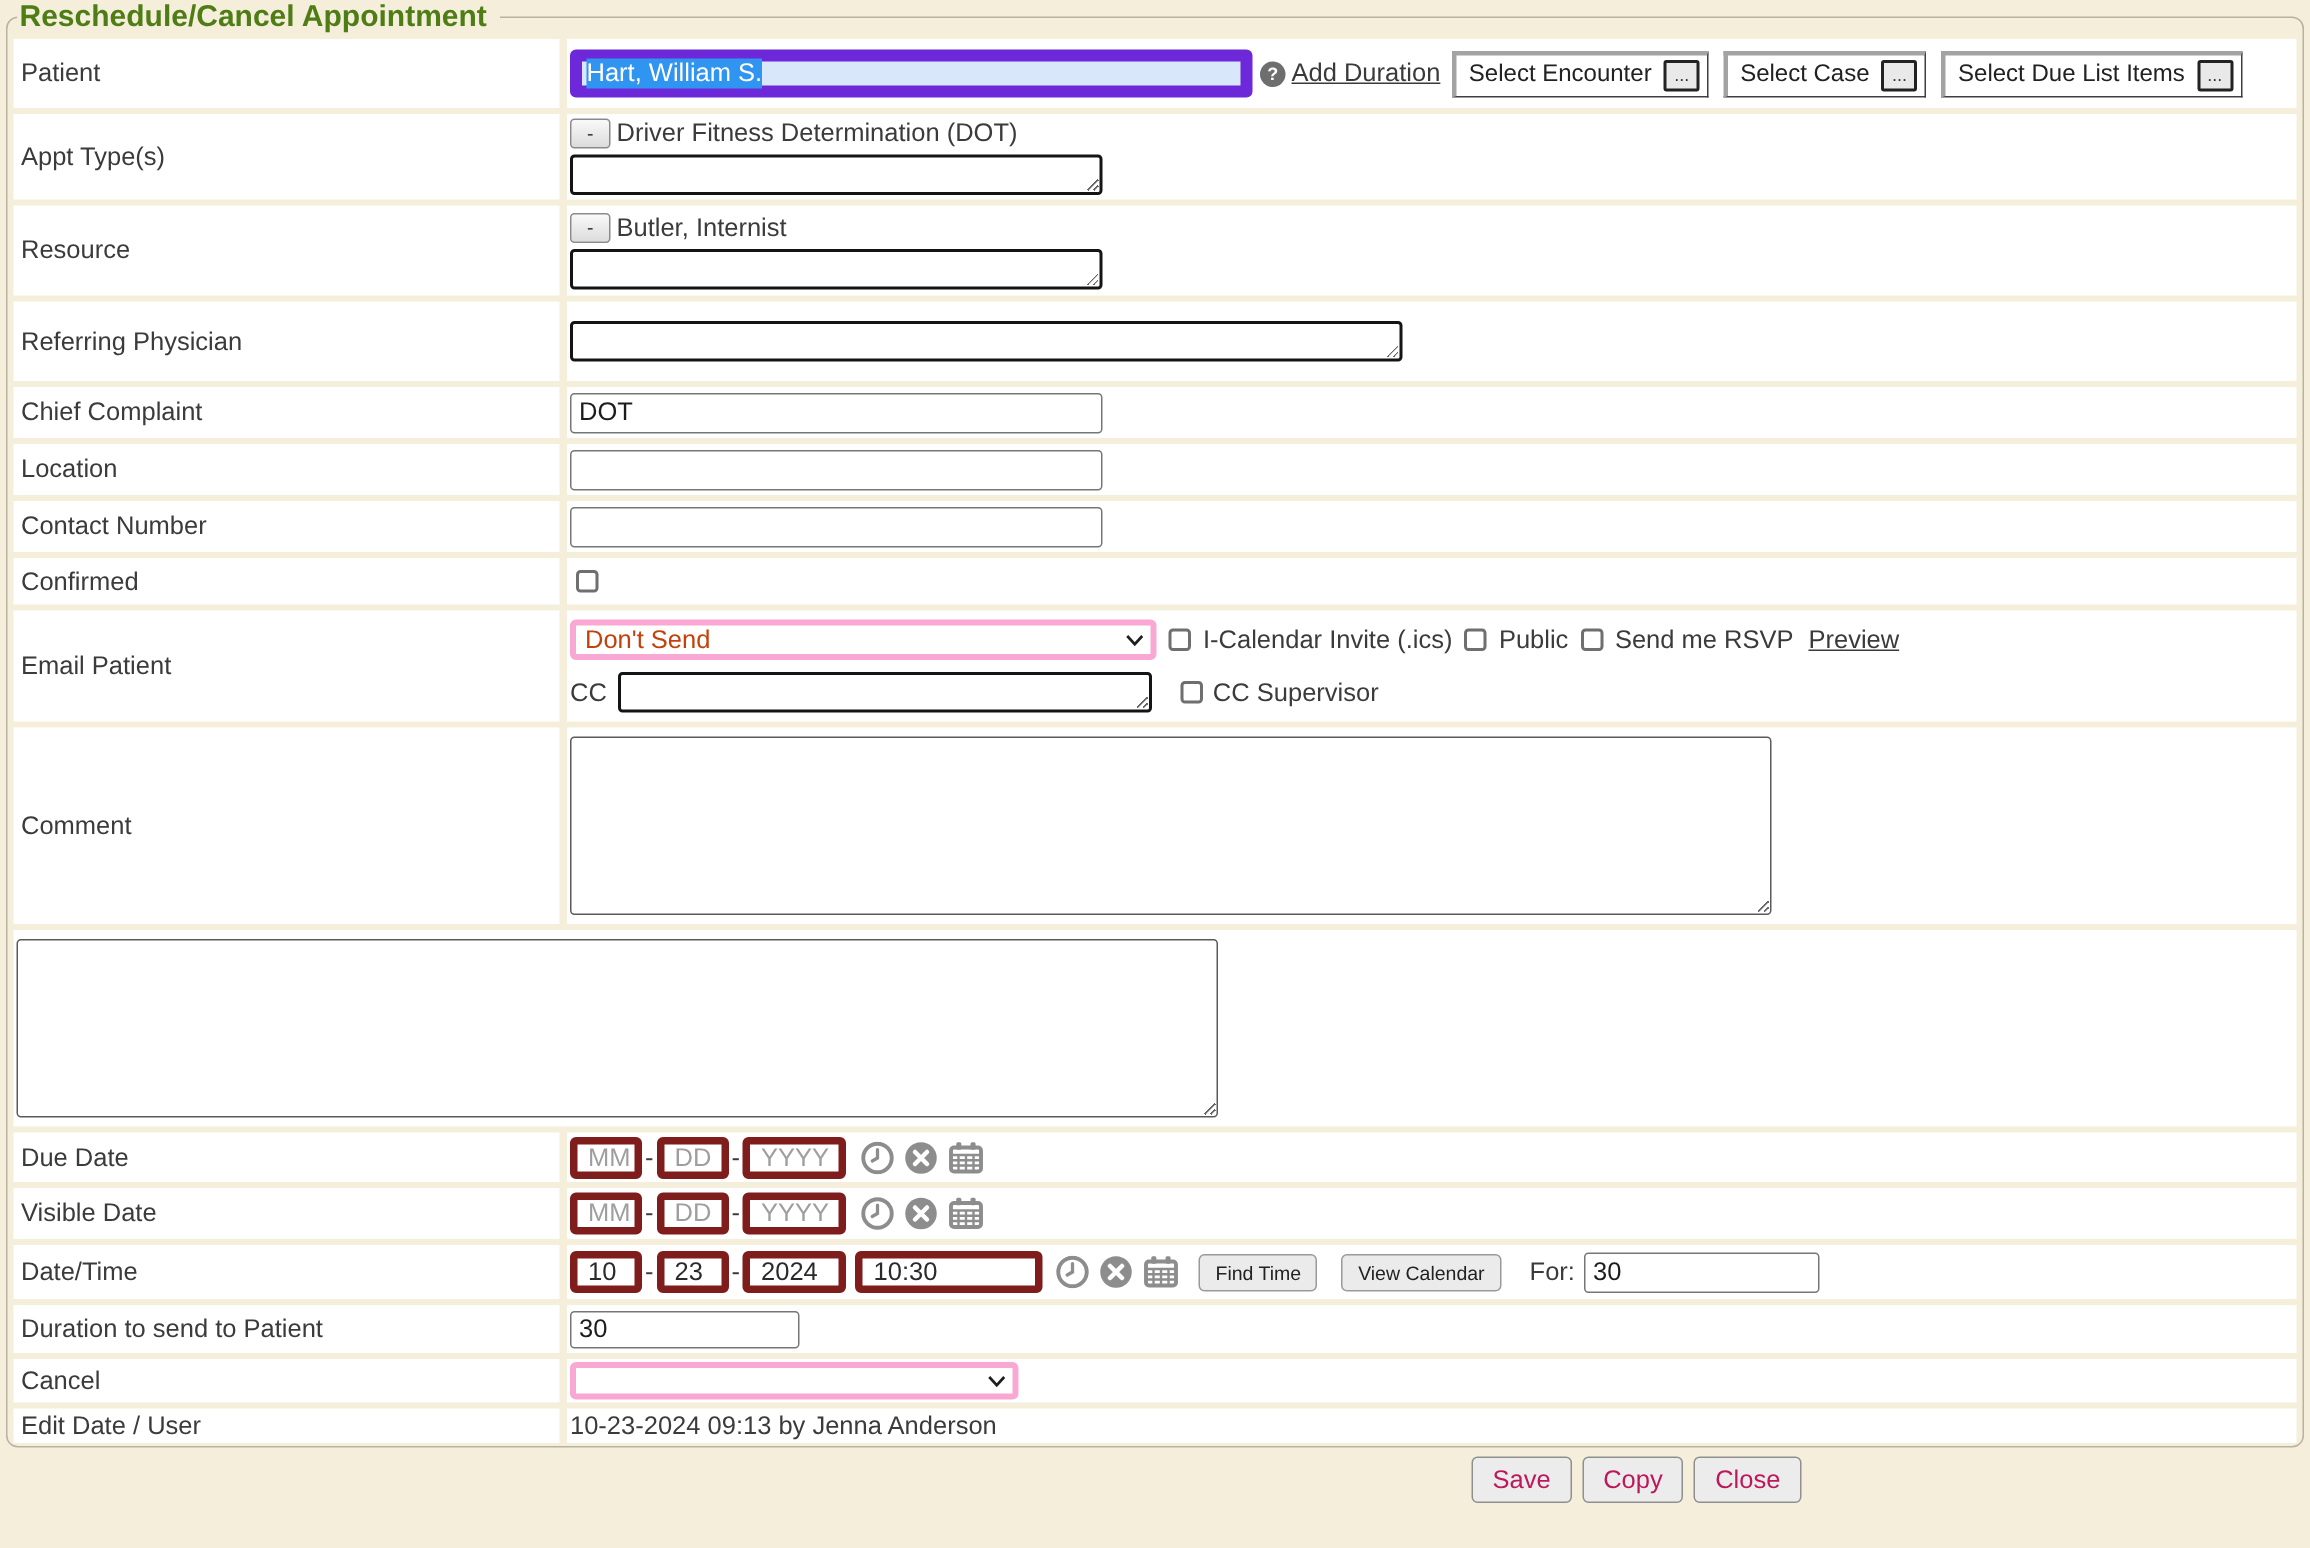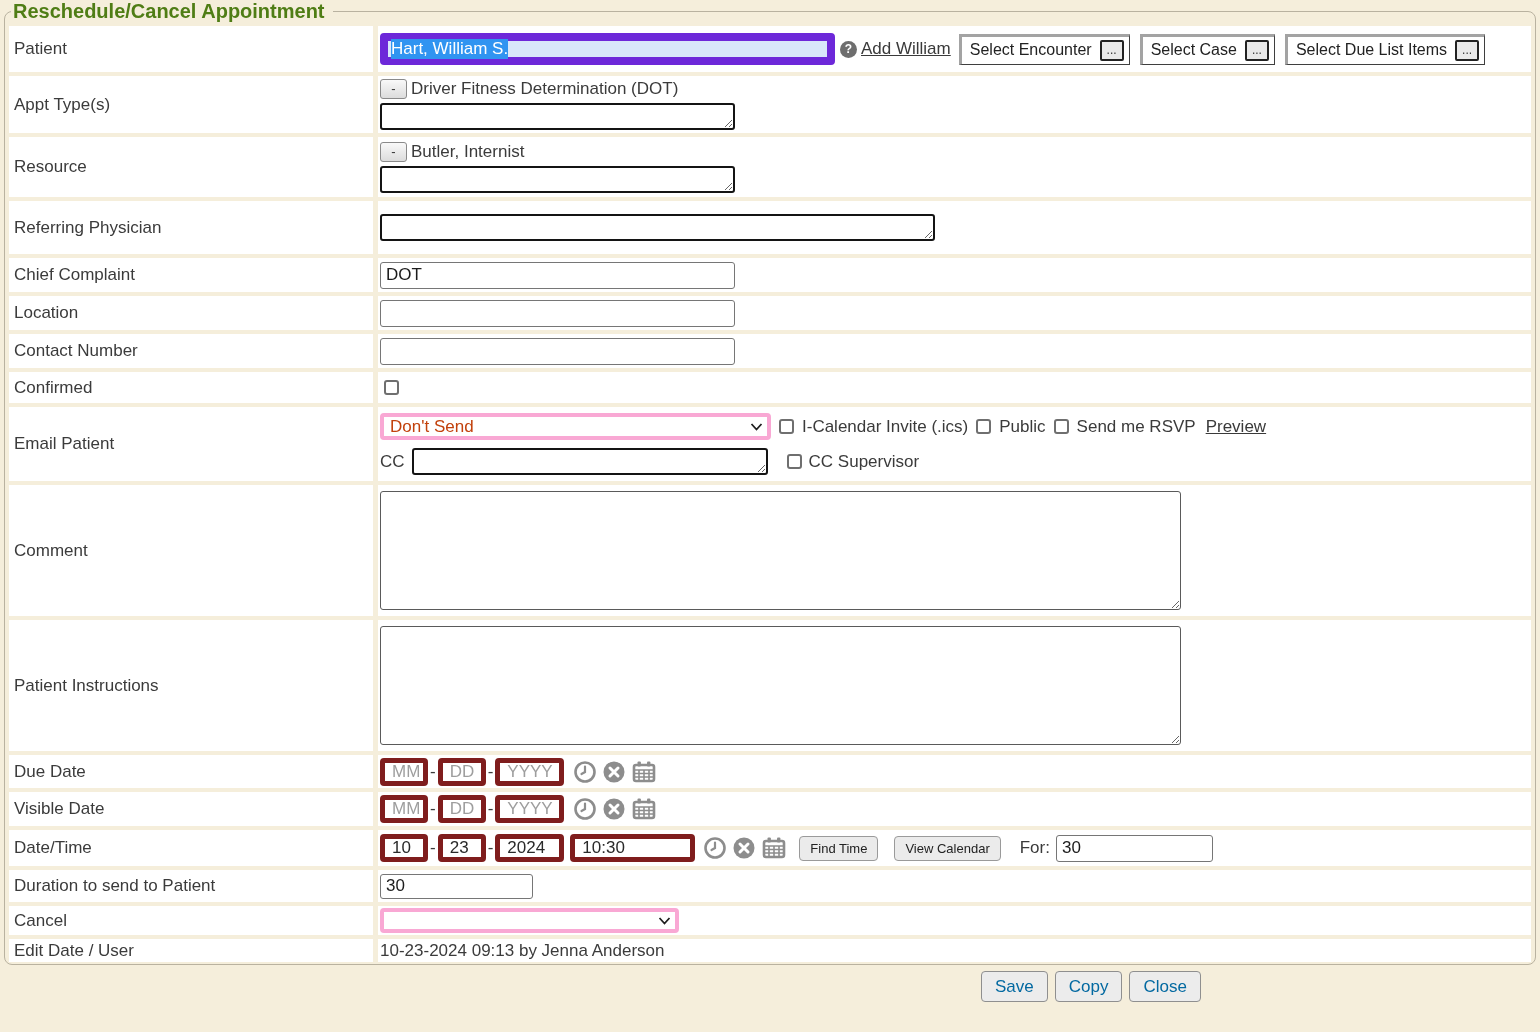--- a/index.html
+++ b/index.html
@@ -125,40 +125,40 @@
   .chev { position:absolute; right:8px; top:50%; transform:translateY(-50%); pointer-events:none; line-height:0; }
 
   .icon { line-height:0; cursor:pointer; flex:none; }
 
   .btn-sm {
     font-size:13px; color:#222;
     padding:4px 10px;
     background:#ebebeb; border:1px solid #9a9a9a; border-radius:4px; cursor:pointer;
   }
   .btn {
-    font-size:17px; color:#0369a1;
+    font-size:17px; color:#be185d;
     padding:3px 13px; height:31px;
     background:#ececec; border:1px solid #8f8f8f; border-radius:4px; cursor:pointer;
   }
   .footer { margin:6px 0 0 981px; display:flex; gap:7px; }
 </style>
 </head>
 <body>
 
 <fieldset class="main">
   <legend class="page-title">Reschedule/Cancel Appointment</legend>
 
   <div class="row" style="height:46px">
     <div class="lbl">Patient</div>
     <div class="val">
       <div class="patient-box">
         <span class="hl">Hart, William S.</span>
       </div>
       <span class="q-icon">?</span>
-      <a class="link" style="margin-left:4px">Add William</a>
+      <a class="link" style="margin-left:4px">Add Duration</a>
       <div class="picker" style="margin-left:8px">
         <span>Select Encounter</span>
         <button class="dots">...</button>
       </div>
       <div class="picker" style="margin-left:10px">
         <span>Select Case</span>
         <button class="dots">...</button>
       </div>
       <div class="picker" style="margin-left:10px">
         <span>Select Due List Items</span>
@@ -255,21 +255,20 @@
   </div>
 
   <div class="row" style="height:131px">
     <div class="lbl">Comment</div>
     <div class="val">
       <textarea class="big-ta" style=""></textarea>
     </div>
   </div>
 
   <div class="row" style="height:131px">
-    <div class="lbl">Patient Instructions</div>
     <div class="val">
       <textarea class="big-ta" style=""></textarea>
     </div>
   </div>
 
   <div class="row" style="height:33px">
     <div class="lbl">Due Date</div>
     <div class="val">
       <input class="dcell" placeholder="MM" style="">
       <span class="dash">-</span>

